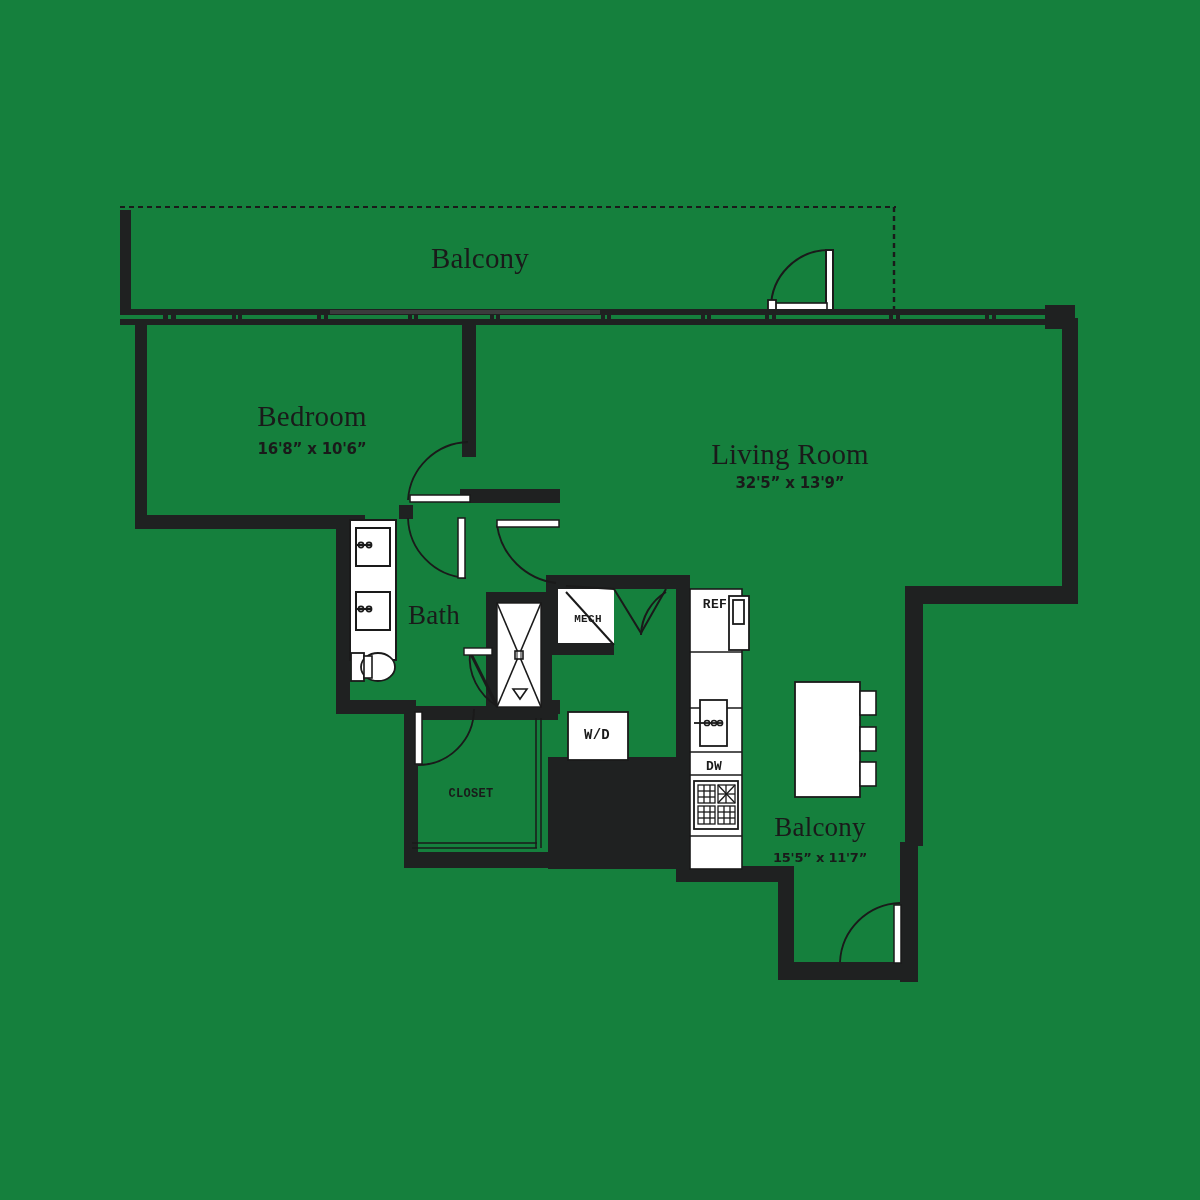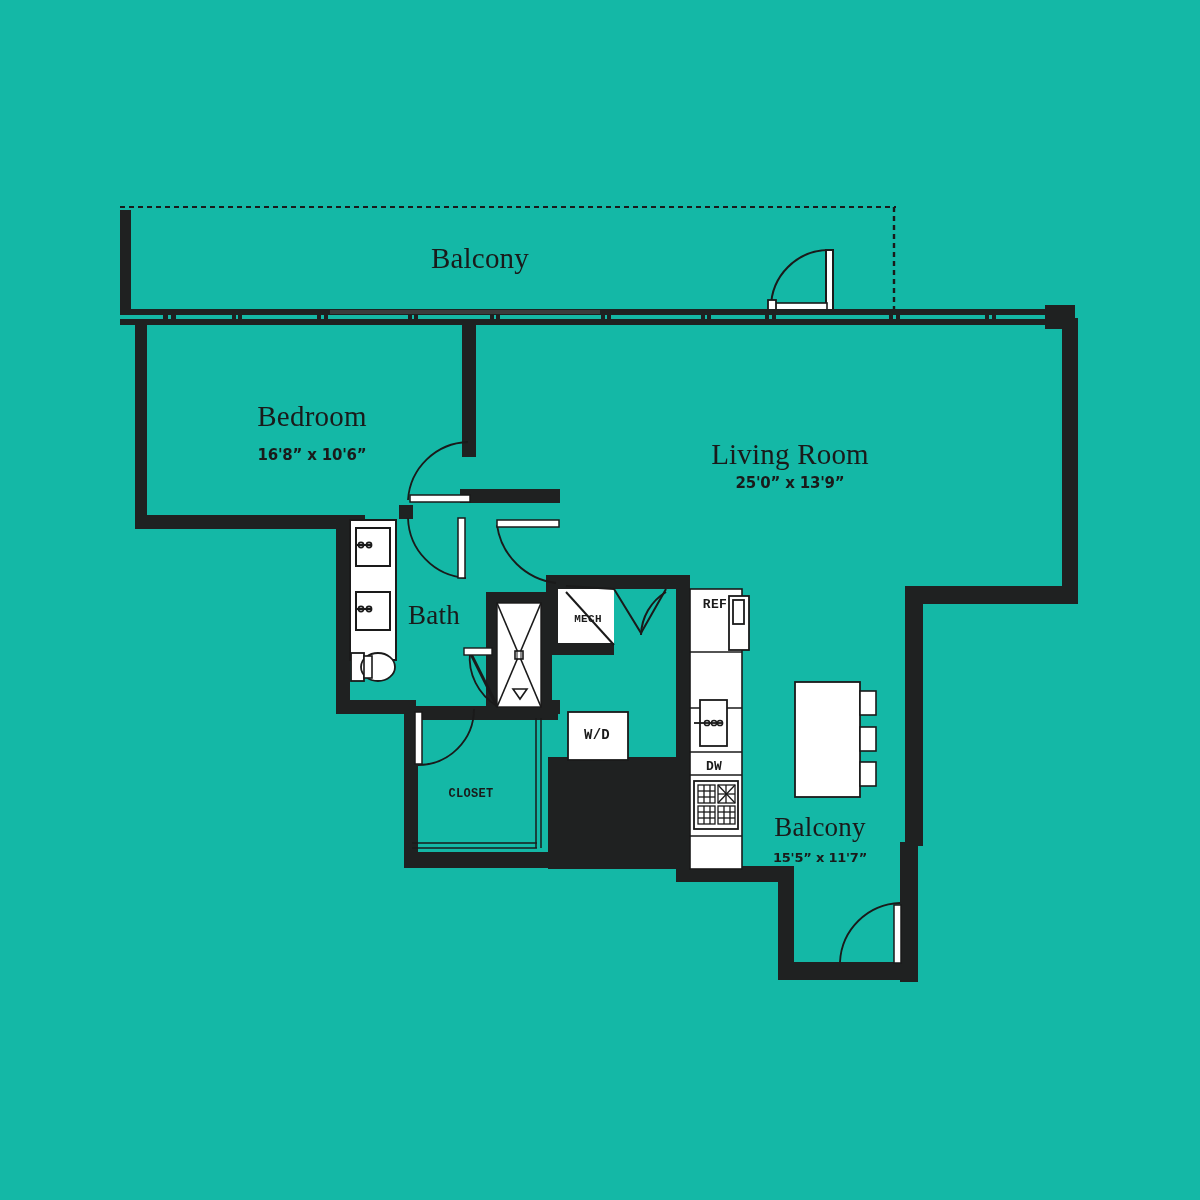--- a/index.html
+++ b/index.html
@@ -10,21 +10,21 @@
   body {
     width: 1200px;
     height: 1200px;
     font-family: "Liberation Serif", serif;
     overflow: hidden;
   }
   #plan-root {
     position: relative;
     width: 1200px;
     height: 1200px;
-    background: #14b8a6;
+    background: #15803d;
   }
   #plan-svg {
     position: absolute;
     left: 0;
     top: 0;
     width: 1200px;
     height: 1200px;
     display: block;
   }
   .room-label {
@@ -42,21 +42,21 @@
   .room-label .rdim {
     display: block;
     font-family: "DejaVu Sans", sans-serif;
     font-weight: 700;
     letter-spacing: -0.2px;
   }
   .lbl-balcony { left: 320px; top: 242px; width: 320px; }
   .lbl-balcony .rname { font-size: 29px; }
   .lbl-bedroom { left: 142px; top: 400px; width: 340px; }
   .lbl-bedroom .rname { font-size: 29px; }
-  .lbl-bedroom .rdim { font-size: 15px; margin-top: 13px; }
+  .lbl-bedroom .rdim { font-size: 15px; margin-top: 7px; }
   .lbl-living { left: 620px; top: 438px; width: 340px; }
   .lbl-living .rname { font-size: 29px; }
   .lbl-living .rdim { font-size: 15px; margin-top: 3px; }
   .lbl-bath { left: 368px; top: 600px; width: 132px; }
   .lbl-bath .rname { font-size: 27px; }
   .lbl-kitchen { left: 700px; top: 812px; width: 240px; }
   .lbl-kitchen .rname { font-size: 27px; }
   .lbl-kitchen .rdim { font-size: 13px; margin-top: 7px; }
   .tag {
     position: absolute;
@@ -335,21 +335,21 @@
     <span class="rname">Balcony</span>
   </div>
 
   <div class="room-label lbl-bedroom">
     <span class="rname">Bedroom</span>
     <span class="rdim">16'8” x 10'6”</span>
   </div>
 
   <div class="room-label lbl-living">
     <span class="rname">Living Room</span>
-    <span class="rdim">25'0” x 13'9”</span>
+    <span class="rdim">32'5” x 13'9”</span>
   </div>
 
   <div class="room-label lbl-bath">
     <span class="rname">Bath</span>
   </div>
 
   <div class="room-label lbl-kitchen">
     <span class="rname">Balcony</span>
     <span class="rdim">15'5” x 11'7”</span>
   </div>

